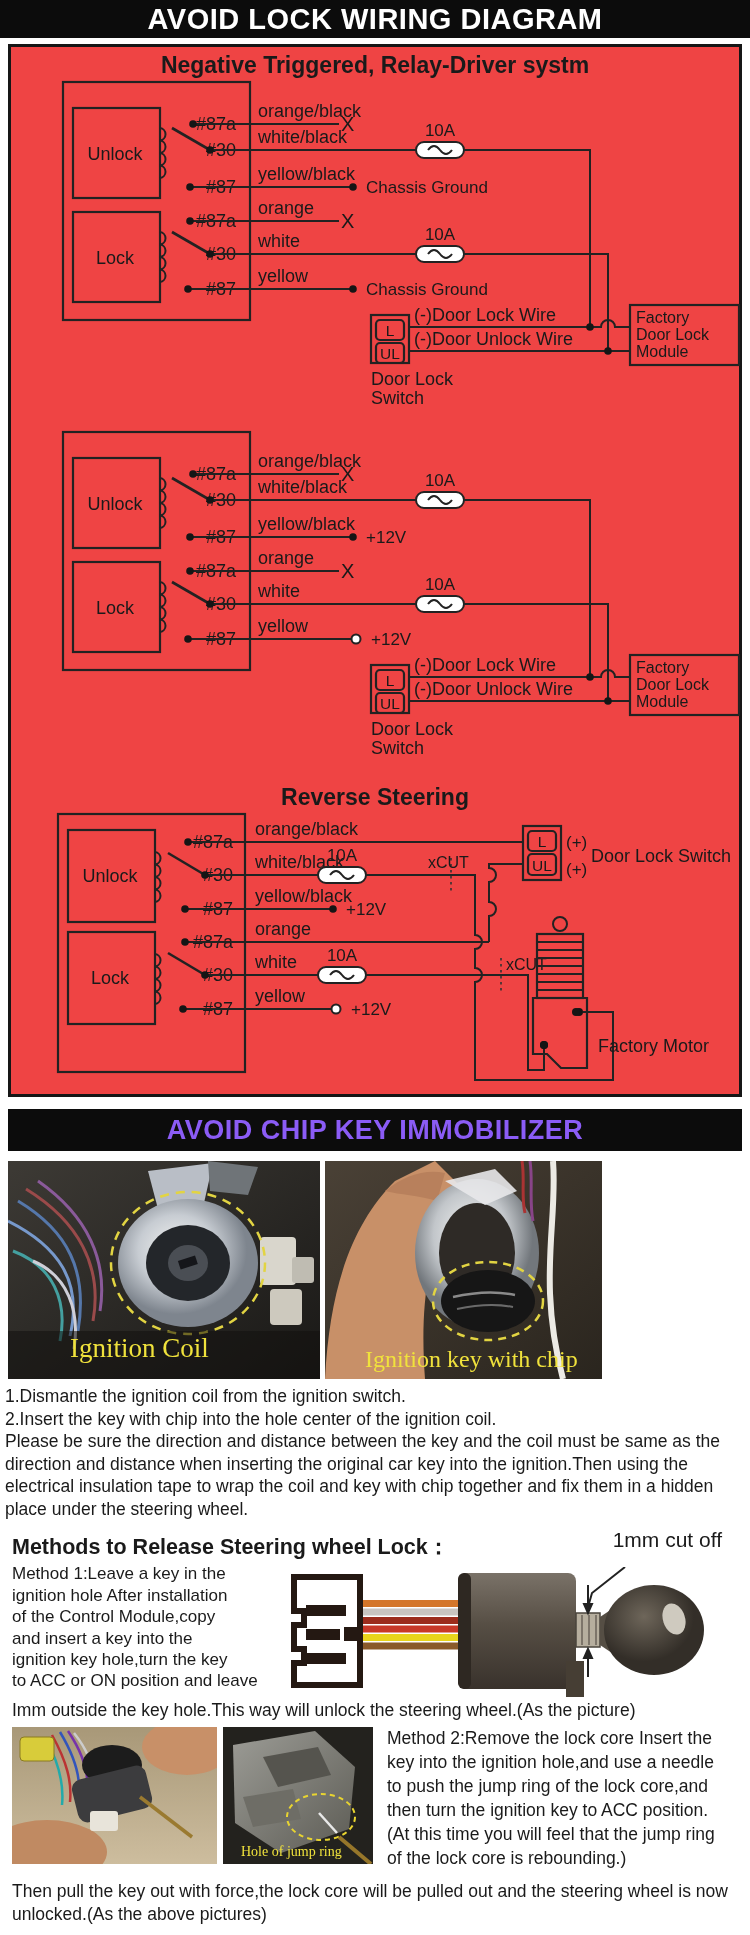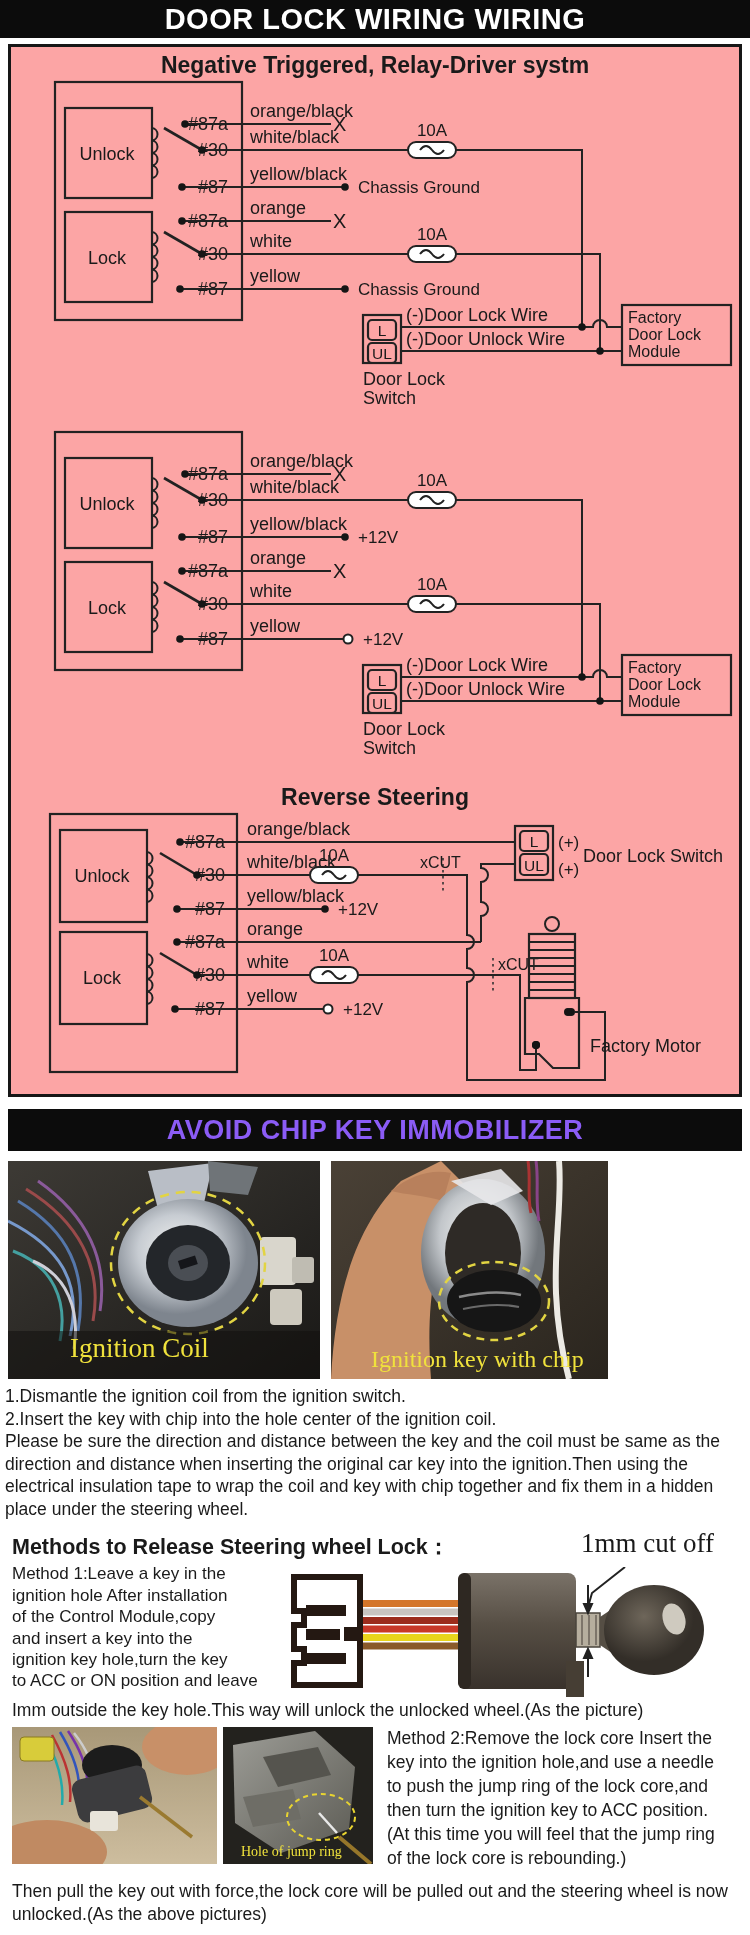--- a/index.html
+++ b/index.html
@@ -1,56 +1,56 @@
 <!DOCTYPE html>
 <html><head>
 <meta charset="utf-8">
 <style>
   html,body{margin:0;padding:0;background:#fff}
   body{width:750px;font-family:"Liberation Sans","DejaVu Sans",sans-serif;color:#1a1a1a}
   .title-bar{height:38px;background:#0c0c0c;color:#fff;display:flex;align-items:center;justify-content:center;
     font-size:29px;font-weight:bold;letter-spacing:.5px}
-  .dbox{margin:6px 8px 0;border:3px solid #161616;padding:3px 4px 2px;background:#fca5a5}
+  .dbox{margin:6px 8px 0;border:3px solid #161616;padding:3px 12px 2px;background:#ef4444}
   .dhead{text-align:center;font-size:23px;font-weight:bold;margin:2px 0 1px}
   svg{display:block}
   .dsvg{margin:0 auto}
   
   .w{stroke:#222;stroke-width:2;fill:none}
   .w3{stroke:#222;stroke-width:2.6;fill:none}
   .bx{stroke:#222;stroke-width:2.2;fill:none}
   .dot{fill:#151515}
   .oc{fill:#fff;stroke:#222;stroke-width:2}
   .dash{stroke:#333;stroke-width:1.6;stroke-dasharray:2.5,3.5;fill:none}
   .t18{font-size:18px;fill:#1a1a1a}
   .t17{font-size:17px;fill:#1a1a1a}
   .t16{font-size:16px;fill:#1a1a1a}
   .t15{font-size:15.5px;fill:#1a1a1a}
   .t20{font-size:20px;fill:#1a1a1a}
   .mid{text-anchor:middle}
   .end{text-anchor:end}
   .avoid-bar{margin:12px 8px 10px;height:42px;background:#0c0c0c;color:#8b5cf6;display:flex;align-items:center;
     justify-content:center;font-size:27px;font-weight:bold;letter-spacing:.5px}
-  .pstrip{display:flex;gap:11px;margin-left:8px}
+  .pstrip{display:flex;gap:5px;margin-left:8px}
   .photo{overflow:hidden}
   .ylabel{fill:#f0e23c;font-family:"Liberation Serif","DejaVu Serif",serif}
   .steps{margin:6px 5px 0;font-size:17.5px;line-height:1.29;white-space:pre-line}
   .msec{position:relative;margin-top:12px}
   .mhead{margin:0 12px;font-size:21.5px;font-weight:bold}
-  .cutoff{position:absolute;top:-4px;right:36px;font-family:Liberation Serif, serif;font-size:27px}
+  .cutoff{position:absolute;top:-4px;right:28px;font-family:Liberation Sans, sans-serif;font-size:21px}
   .m1row{display:flex;margin:2px 0 0 12px;align-items:flex-start}
   .m1text{width:268px;font-size:17px;line-height:1.26;white-space:pre-line}
   .immline{margin:1px 12px 0;font-size:17.5px}
   .brow{display:flex;margin:6px 0 0 12px}
   .m2text{margin-left:14px;font-size:17.5px;line-height:1.37;white-space:pre-line;flex:1}
   .final{margin:9px 12px 0;font-size:17.5px;line-height:1.3;white-space:pre-line}
 </style>
 </head>
 <body>
 
-<div class="title-bar">DOOR LOCK WIRING WIRING</div>
+<div class="title-bar">AVOID LOCK WIRING DIAGRAM</div>
 
 <div class="dbox">
 
   <div class="dhead">Negative Triggered, Relay-Driver systm</div>
   <svg class="dsvg" width="734" height="350" viewBox="0 0 734 350">
     <g>
       <rect class="bx" x="40" y="2" width="187" height="238"></rect>
     </g>
     <g>
       <rect class="bx" x="50" y="28" width="87" height="90"></rect>
@@ -477,21 +477,21 @@
       <g>
         <polygon points="320,50 332,42 332,86 320,78" fill="#554e44"></polygon>
         <ellipse cx="374" cy="63" rx="50" ry="45" fill="url(#keyhead)"></ellipse>
         <ellipse cx="394" cy="52" rx="11" ry="16" fill="#cfcabf" transform="rotate(-18 394 52)"></ellipse>
       </g>
       <g stroke="#222" stroke-width="2" fill="#222">
         <polyline points="345,0 312,26 308,40" fill="none"></polyline>
       </g>
     </svg>
   </div>
-  <div class="immline">Imm outside the key hole.This way will unlock the unlocked wheel.(As the picture)</div>
+  <div class="immline">Imm outside the key hole.This way will unlock the steering wheel.(As the picture)</div>
 </div>
 
 <div class="brow">
   <svg class="photo" width="205" height="137" viewBox="0 0 205 137">
     <defs>
         <linearGradient id="bg3" x1="0" y1="0" x2="0" y2="1">
           <stop offset="0%" stop-color="#a89878"></stop>
           <stop offset="100%" stop-color="#cdbd9e"></stop>
         </linearGradient>
       </defs>

